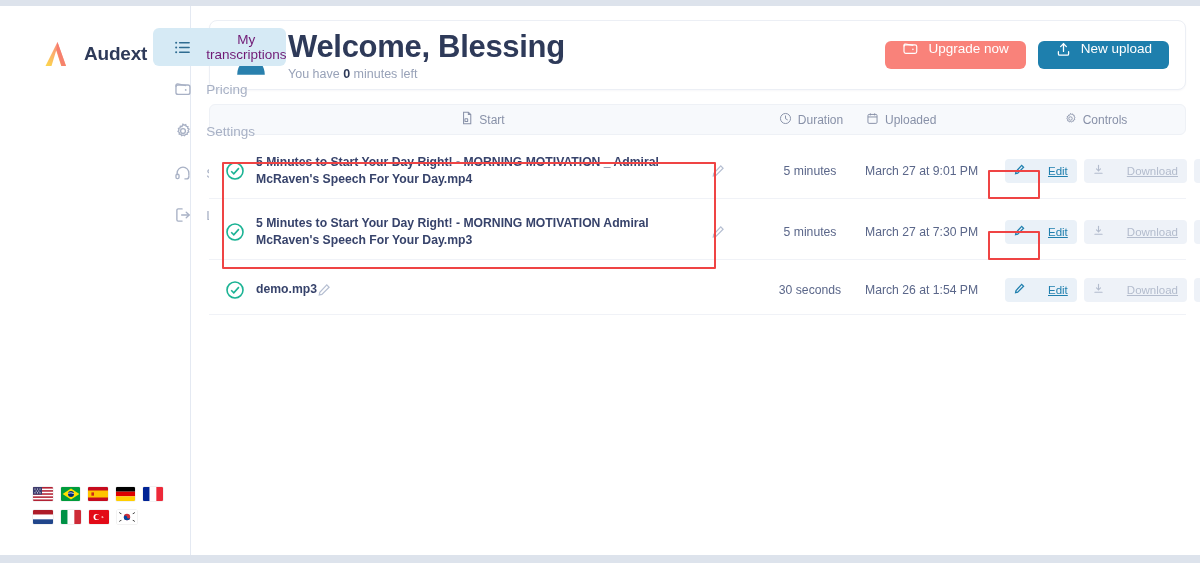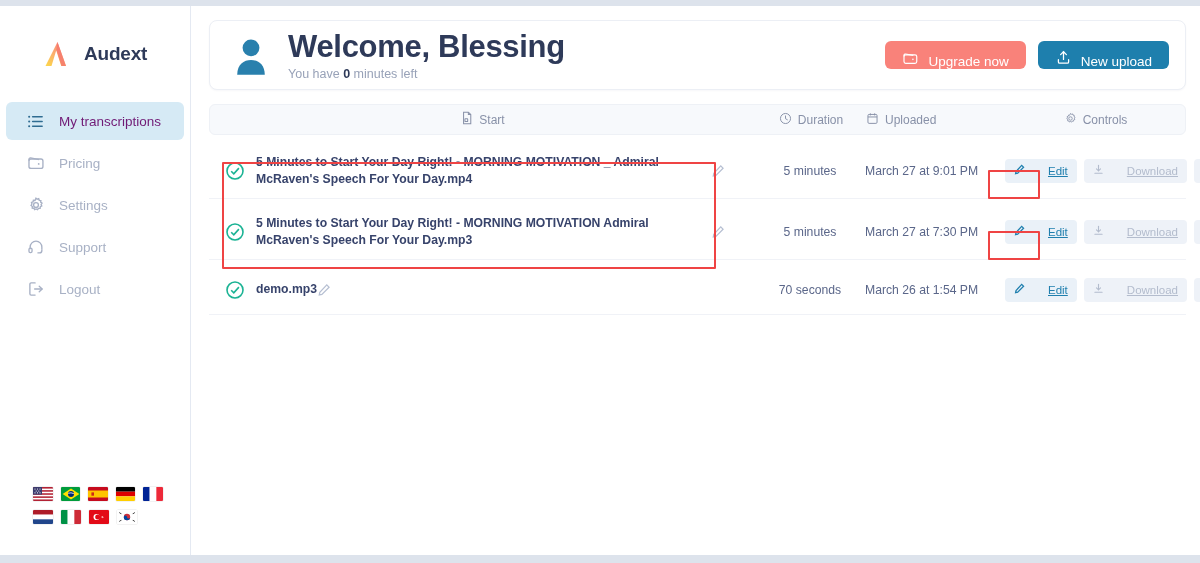--- a/index.html
+++ b/index.html
@@ -22,21 +22,21 @@
   }
 
   
   .sidebar {
     width: 191px;
     flex: 0 0 191px;
     background: #ffffff;
     border-right: 1px solid #e4e9f2;
     position: relative;
     display: flex;
-    flex-direction: column;
+    flex-direction: row;
     text-align: center;
   }
 
   .logo-row {
     display: flex;
     align-items: center;
     gap: 10px;
     padding: 22px 0 0 40px;
     height: 74px;
   }
@@ -125,21 +125,21 @@
   .welcome-sub {
     font-size: 12.5px;
     color: #98a2b8;
     margin-top: 2px;
   }
   .welcome-sub b { color: #2e3a59; font-weight: bold; }
 
   .hdr-btns { display: flex; gap: 12px; align-items: center; }
   .btn {
     display: inline-flex;
-    align-items: flex-end;
+    align-items: flex-start;
     justify-content: center;
     gap: 9px;
     height: 28px;
     border-radius: 6px;
     border: none;
     font-size: 13.5px;
     color: #fff;
     cursor: pointer;
     font-family: inherit;
     padding: 0 17px;
@@ -603,21 +603,21 @@
           <span class="fname single">
             <span>demo.mp3</span>
             <span class="pencil-gray">
               <svg viewBox="0 0 16 16" width="14" height="14" fill="none" stroke="#b6bfd2" stroke-width="1.4">
                 <path d="M11.2 2.2 L13.8 4.8 L5.6 13 L2.6 13.6 L3.2 10.6 Z"></path>
               </svg>
             </span>
           </span>
         </div>
         <div class="c-dur">
-          <span class="cell-txt">70 seconds</span>
+          <span class="cell-txt">30 seconds</span>
         </div>
         <div class="c-upl">
           <span class="cell-txt">March 26 at 1:54 PM</span>
         </div>
         <div class="c-ctl">
           <div class="ctl-btns">
             <button class="cbtn edit">
               <span>
                 <svg viewBox="0 0 14 14" width="11" height="11" fill="none" stroke="#1f7fae" stroke-width="1.6">
                     <path d="M9.8 1.8 L12.2 4.2 L4.7 11.7 L2 12.3 L2.6 9.5 Z"></path>

